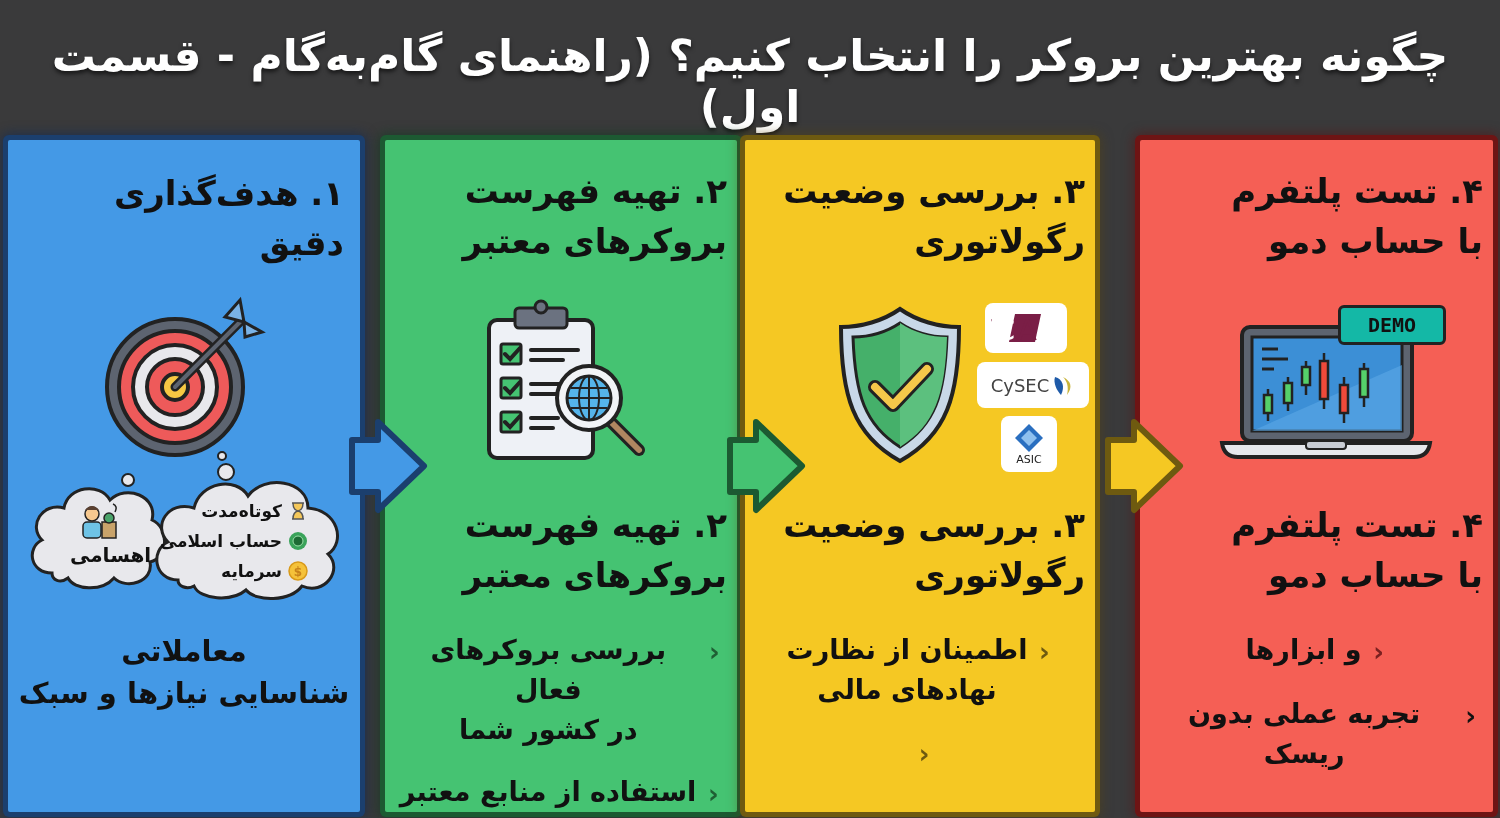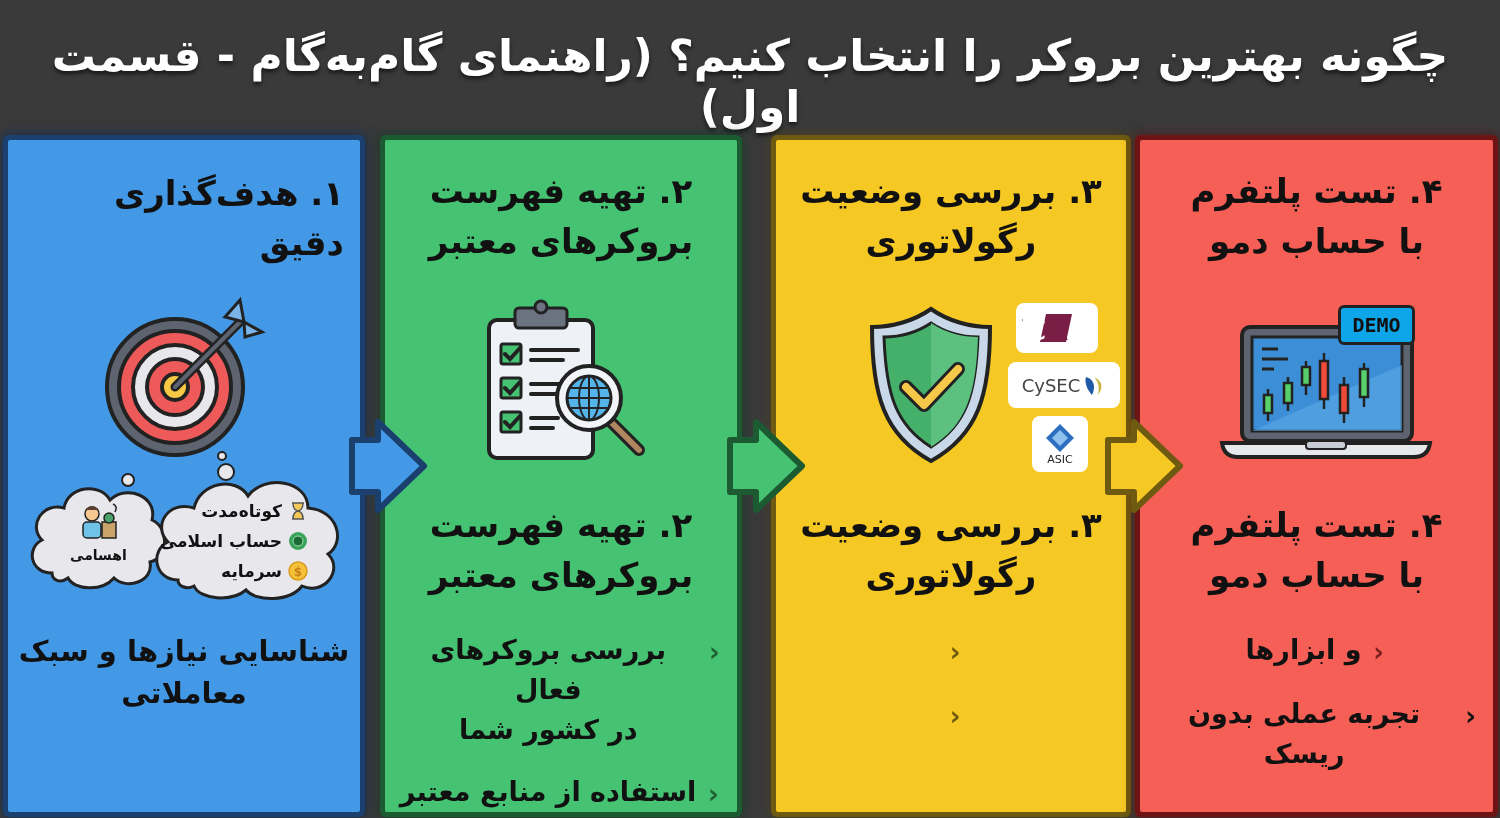--- a/index.html
+++ b/index.html
@@ -17,26 +17,26 @@
     text-shadow: 0 3px 4px rgba(0,0,0,0.6);
     direction: rtl;
   }
   .card {
     position: absolute; top: 140px; height: 672px;
     border-radius: 2px;
     direction: rtl;
   }
   .card.blue   { left: 8px;    width: 352px; background: #4499e6; box-shadow: 0 0 0 5px #1b3f6e, 0 0 12px 6px rgba(10,40,90,0.6); }
   .card.green  { left: 385px;  width: 352px; background: #45c372; box-shadow: 0 0 0 5px #1c5a32, 0 0 12px 6px rgba(10,60,30,0.6); }
-  .card.yellow { left: 776px;  width: 350px; background: #f5c823; box-shadow: 0 0 0 5px #6e5a10, 0 0 12px 6px rgba(90,70,10,0.5); }
+  .card.yellow { left: 745px;  width: 350px; background: #f5c823; box-shadow: 0 0 0 5px #6e5a10, 0 0 12px 6px rgba(90,70,10,0.5); }
   .card.red    { left: 1140px; width: 353px; background: #f55f55; box-shadow: 0 0 0 5px #6e1414, 0 0 12px 6px rgba(100,10,10,0.5); }
 
   .h {
     position: absolute; left: 10px; right: 10px;
-    text-align: center; font-weight: bold; color: #111;
+    font-weight: bold; color: #111;
     font-size: 34px; line-height: 50px;
   }
   .blue .h.top { top: 28px; text-align: right; padding-right: 6px; }
   .h.top { top: 26px; }
   .h.mid { top: 360px; }
 
   .bullets { position: absolute; left: 14px; right: 14px; top: 490px; }
   .bullet {
     display: flex; align-items: flex-start; justify-content: center;
     font-weight: bold; color: #111; font-size: 27px; line-height: 40px;
@@ -102,21 +102,21 @@
     <path d="M30,95 C8,95 4,70 20,62 C6,48 20,24 42,30 C46,8 78,4 88,22 C104,6 136,18 130,42 C148,50 146,80 128,84 C132,104 104,112 92,100 C80,114 52,112 46,100 C38,106 30,102 30,95 Z" fill="#e8e8ec" stroke="#222" stroke-width="3"></path>
   </svg>
   <svg class="ico" style="left:72px;top:360px" width="40" height="40" viewBox="0 0 40 40">
     <rect x="3" y="22" width="18" height="16" rx="4" fill="#6ec3e6" stroke="#222" stroke-width="1.5"></rect>
     <circle cx="12" cy="14" r="7" fill="#f6c88f" stroke="#222" stroke-width="1.5"></circle>
     <path d="M5,10 Q12,2 19,10" fill="#5a4030"></path>
     <rect x="22" y="22" width="14" height="16" fill="#c9a36a" stroke="#222" stroke-width="1.5"></rect>
     <circle cx="29" cy="18" r="5" fill="#4aa36a" stroke="#222" stroke-width="1.5"></circle>
     <path d="M33,4 Q38,6 35,12" fill="none" stroke="#222" stroke-width="1.5"></path>
   </svg>
-  <div class="cloud-text" style="left:62px;top:400px;font-size:14px">اهسامی</div>
+  <div class="cloud-text" style="left:62px;top:400px;font-size:20px">اهسامی</div>
 
   <svg class="ico" style="left:140px;top:330px" width="200" height="135" viewBox="0 0 200 135">
     <path d="M30,110 C6,110 2,80 20,72 C4,56 20,30 46,38 C52,12 88,6 100,26 C116,4 160,10 160,38 C190,40 198,72 180,84 C196,100 176,126 154,116 C142,132 108,132 98,120 C84,132 52,130 46,116 C38,120 30,116 30,110 Z" fill="#e8e8ec" stroke="#222" stroke-width="3"></path>
   </svg>
   <div class="cloud-text" style="left:150px;top:356px;width:150px;">
     <div class="cloud-row">
       <svg class="mini" viewBox="0 0 20 20">
           <path d="M4,2 H16 M4,18 H16 M5,2 Q5,9 10,10 Q15,9 15,2 M5,18 Q5,11 10,10 Q15,11 15,18" fill="#f5c85a" stroke="#555" stroke-width="1.5"></path>
         </svg>
       <span>کوتاه‌مدت</span>
@@ -131,22 +131,22 @@
     <div class="cloud-row">
       <svg class="mini" viewBox="0 0 20 20">
           <circle cx="10" cy="10" r="9" fill="#f5c23a" stroke="#d99a1a" stroke-width="1.5"></circle>
           <text x="10" y="14.5" font-size="12" text-anchor="middle" fill="#c8821a" font-family="DejaVu Sans, sans-serif">$</text>
         </svg>
       <span>سرمایه</span>
     </div>
   </div>
 
   <div class="desc">
+    <div>معاملاتی</div>
     <div>شناسایی نیازها و سبک</div>
-    <div>معاملاتی</div>
   </div>
 </div>
 
 <div class="card green">
   <div class="h top">
     <div>۲. تهیه فهرست</div>
     <div>بروکرهای معتبر</div>
   </div>
 
   <svg class="ico" style="left:98px;top:158px" width="170" height="165" viewBox="0 0 170 165">
@@ -240,20 +240,24 @@
   </div>
 
   <div class="h mid">
     <div>۳. بررسی وضعیت</div>
     <div>رگولاتوری</div>
   </div>
 
   <div class="bullets">
     <div class="bullet">
       <span class="chev">‹</span>
+      <div>
+          <div>اطمینان از نظارت</div>
+          <div>نهادهای مالی</div>
+        </div>
     </div>
     <div class="bullet">
       <span class="chev">‹</span>
     </div>
   </div>
 </div>
 
 <div class="card red">
   <div class="h top">
     <div>۴. تست پلتفرم</div>
@@ -279,21 +283,21 @@
       <line x1="88" y1="56" x2="88" y2="90"></line>
         <rect x="84" y="62" width="8" height="18" fill="#55d06a"></rect>
       <line x1="106" y1="48" x2="106" y2="104"></line>
         <rect x="102" y="56" width="8" height="38" fill="#ef4a3a"></rect>
       <line x1="126" y1="72" x2="126" y2="118"></line>
         <rect x="122" y="80" width="8" height="28" fill="#ef4a3a"></rect>
       <line x1="146" y1="58" x2="146" y2="102"></line>
         <rect x="142" y="64" width="8" height="28" fill="#55d06a"></rect>
     </g>
   </svg>
-  <div class="badge" style="left:198px;top:165px;width:77px;height:40px;background:#0ea5e9;border:3px solid #222;border-radius:6px;">
+  <div class="badge" style="left:198px;top:165px;width:108px;height:40px;background:#14b8a6;border:3px solid #222;border-radius:6px;">
     <span style="font-family:'DejaVu Sans Mono',monospace;font-weight:bold;font-size:20px;color:#111;direction:ltr;">DEMO</span>
   </div>
 
   <div class="h mid">
     <div>۴. تست پلتفرم</div>
     <div>با حساب دمو</div>
   </div>
 
   <div class="bullets">
     <div class="bullet">

